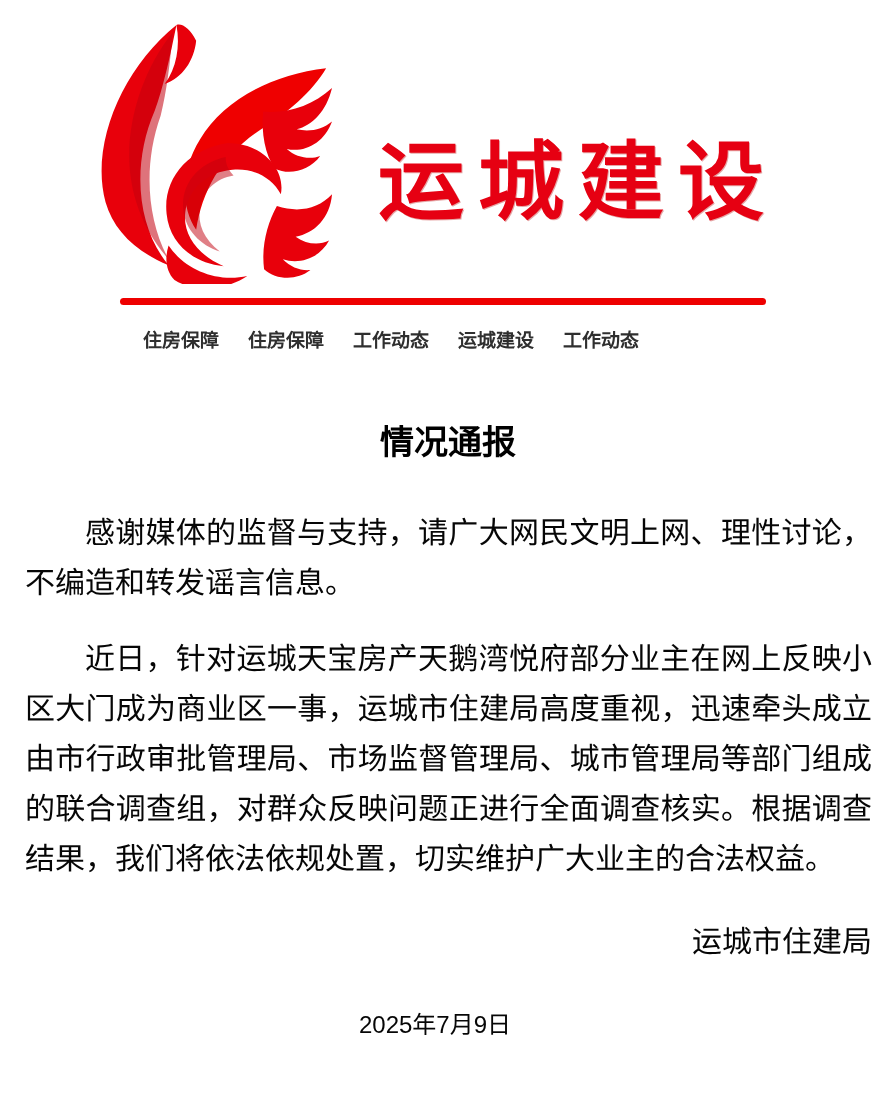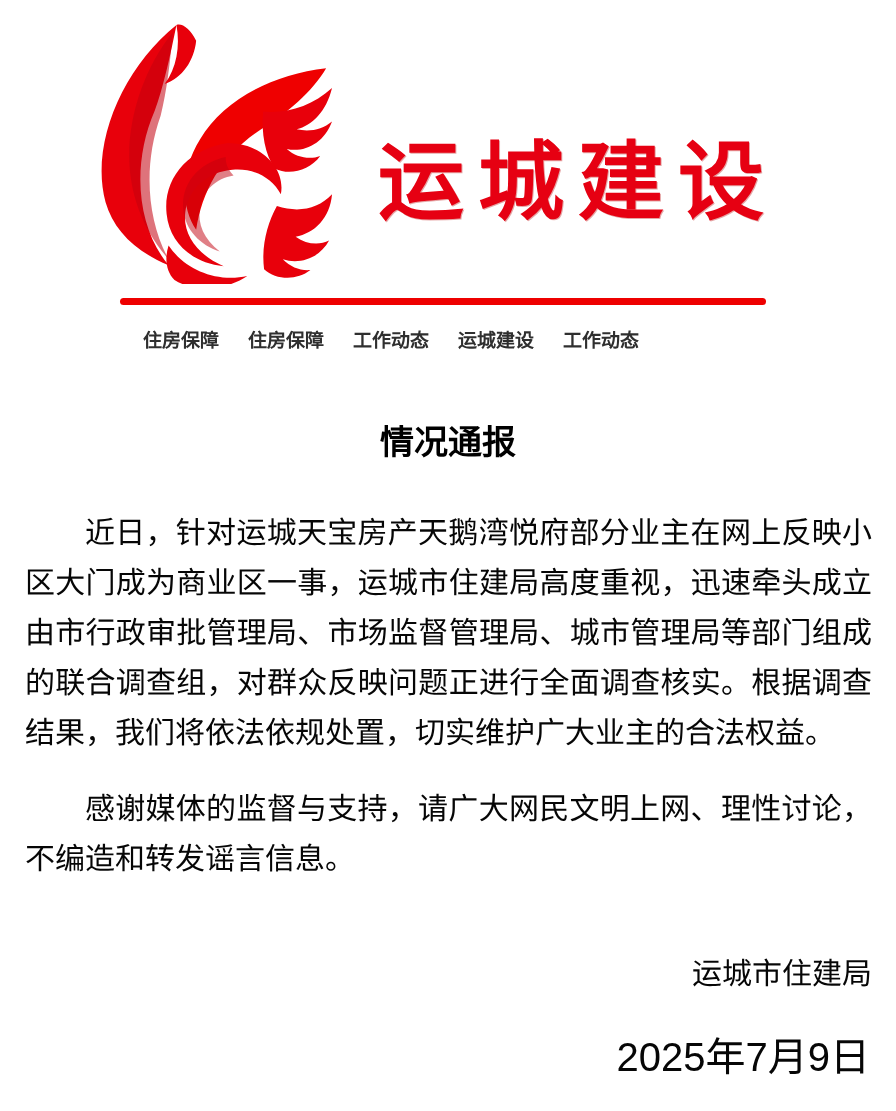--- a/index.html
+++ b/index.html
@@ -69,33 +69,33 @@
     font-size: 30px;
     line-height: 50px;
     color: #060606;
     text-align: justify;
   }
   .content p { text-indent: 2em; }
   .content p + p { margin-top: 26px; }
 
   
   .signature {
-    margin-top: 72px;
+    margin-top: 40px;
     padding-right: 24px;
     text-align: right;
     font-size: 30px;
     line-height: 36px;
     color: #060606;
     padding-left: 22px;
   }
   .pub-date {
     margin-top: 46px;
     padding-right: 26px;
-    text-align: right;
-    font-size: 40px;
+    text-align: center;
+    font-size: 24px;
     line-height: 38px;
     color: #060606;
   }
 </style>
 </head>
 <body>
 
 <div class="page">
 
   <div class="header">
@@ -125,20 +125,20 @@
     <span class="nav-item">住房保障</span>
     <span class="nav-item">住房保障</span>
     <span class="nav-item">工作动态</span>
     <span class="nav-item">运城建设</span>
     <span class="nav-item">工作动态</span>
   </div>
 
   <div class="doc-title">情况通报</div>
 
   <div class="content">
+    <p>感谢媒体的监督与支持，请广大网民文明上网、理性讨论，不编造和转发谣言信息。</p>
     <p>近日，针对运城天宝房产天鹅湾悦府部分业主在网上反映小区大门成为商业区一事，运城市住建局高度重视，迅速牵头成立由市行政审批管理局、市场监督管理局、城市管理局等部门组成的联合调查组，对群众反映问题正进行全面调查核实。根据调查结果，我们将依法依规处置，切实维护广大业主的合法权益。</p>
-    <p>感谢媒体的监督与支持，请广大网民文明上网、理性讨论，不编造和转发谣言信息。</p>
   </div>
 
   <div class="signature">运城市住建局</div>
   <div class="pub-date">2025年7月9日</div>
 
 </div>
 
 </body></html>

